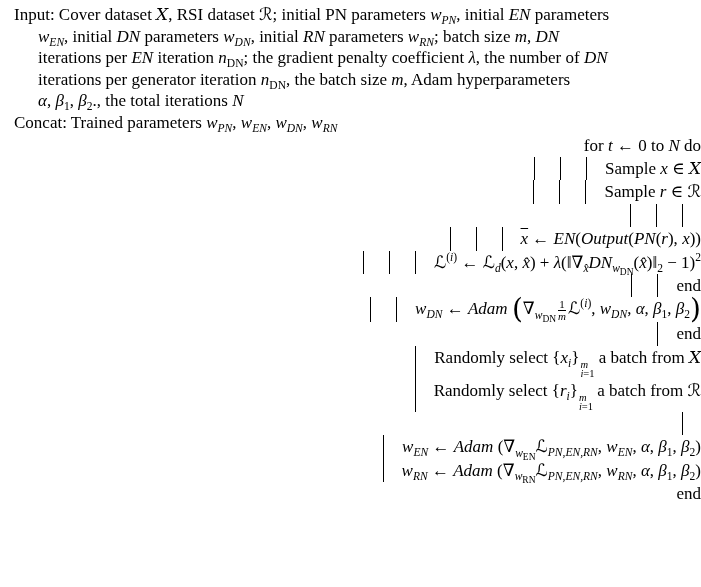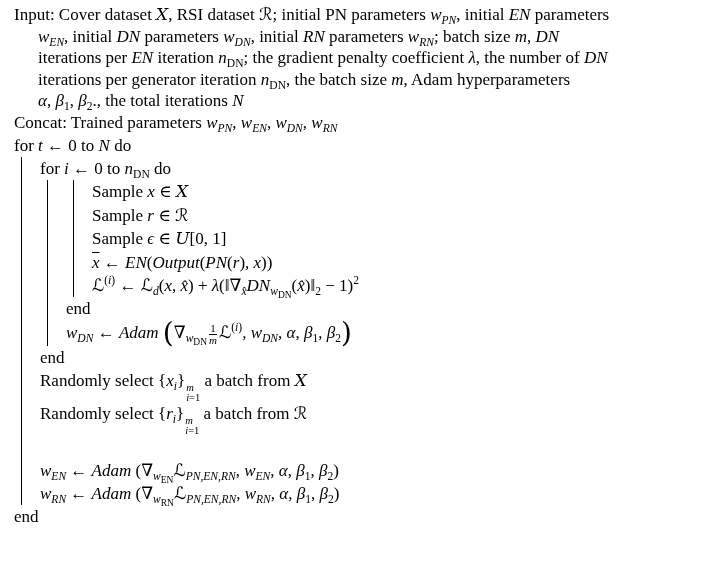--- a/index.html
+++ b/index.html
@@ -24,20 +24,21 @@
     white-space: nowrap;
   }
   .hdr-line.cont {
     padding-left: 24px;
   }
   
   .row {
     display: flex;
     align-items: stretch;
     min-height: 23.4px;
+    justify-content: flex-end;
   }
   .g {
     flex: 0 0 18px;
     margin-left: 7px;
     border-left: 1px solid #000;
   }
   .t {
     line-height: 23.4px;
     white-space: nowrap;
   }
@@ -108,39 +109,34 @@
       <div class="hdr-line cont">iterations per generator iteration <i>n</i><sub>DN</sub>, the batch size <i>m</i>, Adam hyperparameters</div>
       <div class="hdr-line cont"><i>α</i>, <i>β</i><sub>1</sub>, <i>β</i><sub>2</sub>., the total iterations <i>N</i></div>
       <div class="hdr-line"><b>Concat:</b> Trained parameters <i>w</i><sub><i>PN</i></sub>, <i>w</i><sub><i>EN</i></sub>, <i>w</i><sub><i>DN</i></sub>, <i>w</i><sub><i>RN</i></sub></div>
     </div>
   <div>
       <div class="row">
         <span class="t"><b>for</b> <i>t</i> ← 0 <b>to</b> <i>N</i> <b>do</b></span>
       </div>
       <div class="row">
         <span class="g"></span>
-        <span class="t"><b>for</b> <i>i</i> ← 0 <b>to</b> <i>n</i><sub>DN</sub> <b>do</b></span>
-      </div>
-      <div class="row">
-        <span class="g"></span>
         <span class="g"></span>
         <span class="g"></span>
         <span class="t">Sample <i>x</i> ∈ <i class="cal">X</i></span>
       </div>
       <div class="row">
         <span class="g"></span>
         <span class="g"></span>
         <span class="g"></span>
         <span class="t">Sample <i>r</i> ∈ <span class="scr">ℛ</span></span>
       </div>
       <div class="row">
         <span class="g"></span>
         <span class="g"></span>
         <span class="g"></span>
-        <span class="t">Sample <i>ϵ</i> ∈ <i class="cal">U</i>[0, 1]</span>
       </div>
       <div class="row">
         <span class="g"></span>
         <span class="g"></span>
         <span class="g"></span>
         <span class="t"><span class="ol"><i>x</i></span> ← <i>EN</i>(<i>Output</i>(<i>PN</i>(<i>r</i>), <i>x</i>))</span>
       </div>
       <div class="row">
         <span class="g"></span>
         <span class="g"></span>

